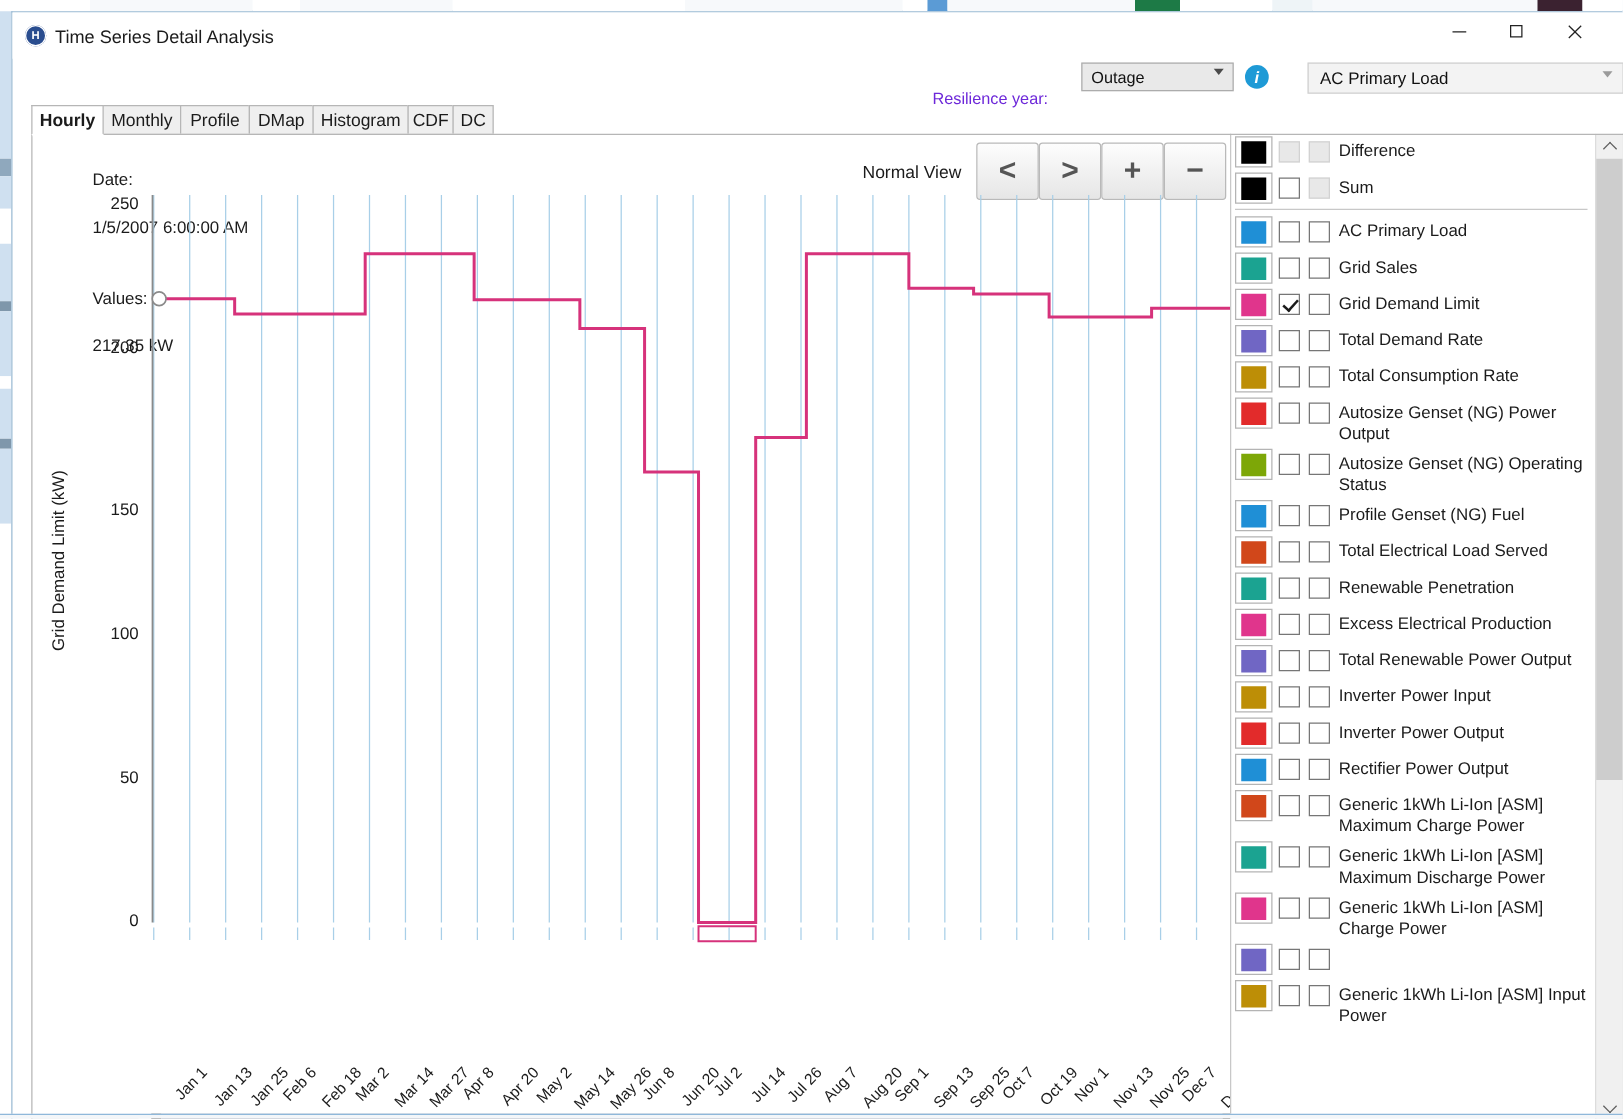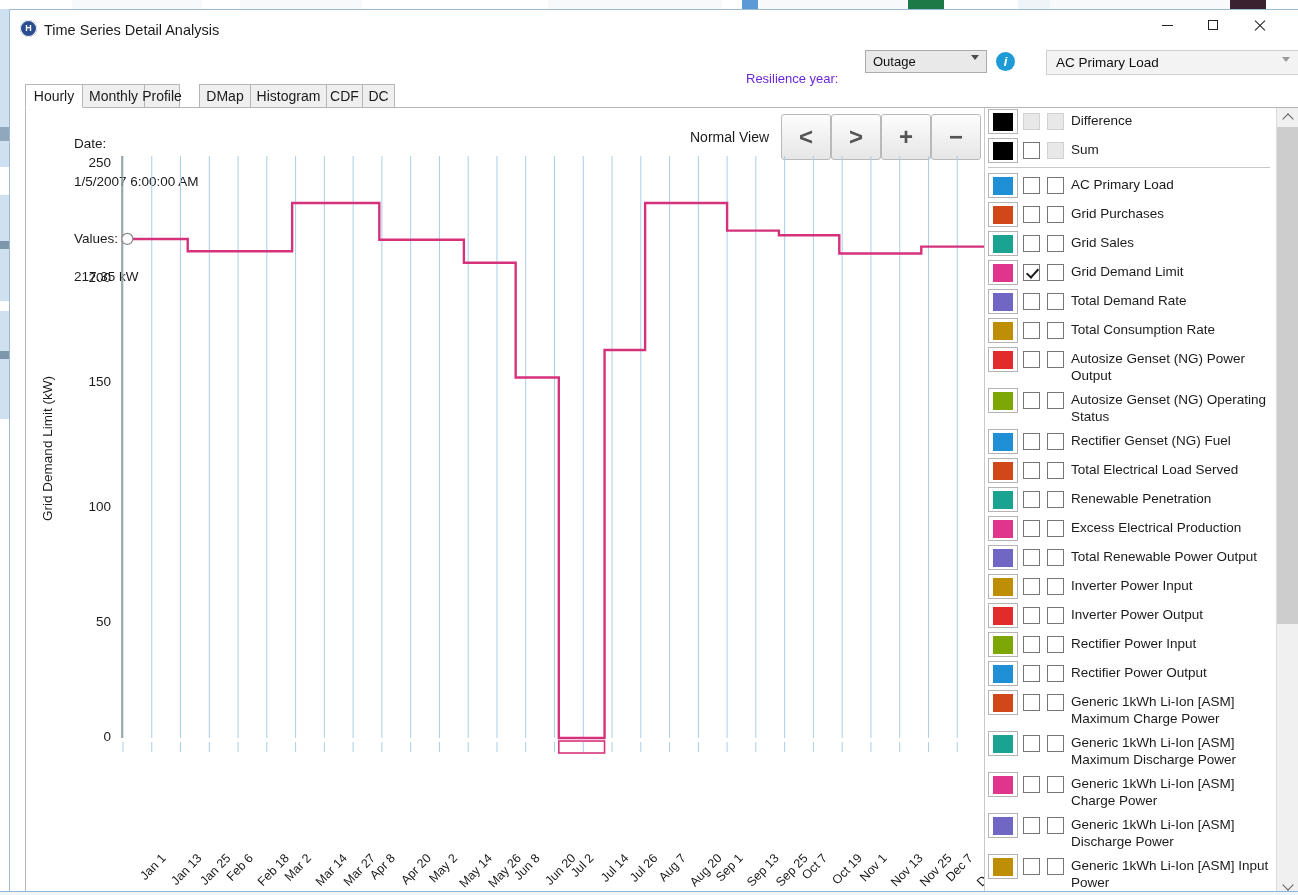--- a/index.html
+++ b/index.html
@@ -87,21 +87,21 @@
 
   
   #tabstrip { position:relative; height:24px; margin-left:15px; }
   .tab {
     position:absolute; top:0; height:24px;
     border:1px solid #b6b6b6; background:#efefef;
     font-size:14px; color:#1b1b1b;
     display:flex; align-items:center; justify-content:center;
     padding:0 9px; cursor:default;
   }
-  .tab.active { background:#ffffff; border-bottom-color:#ffffff; z-index:3; }
+  .tab.active { background:#ffffff; border-bottom-color:#ffffff; z-index:3;font-weight:bold; }
 
   
   #content-frame {
     position:absolute; left:15px; top:97px; width:1274px; height:789px;
     border:1px solid #b6b6b6; border-top:none; background:#ffffff;
   }
 
   
   #readout { position:absolute; left:18px; top:8px; font-size:13.5px; color:#1b1b1b; line-height:19px; }
   #readout .kv { white-space:pre; }
@@ -265,21 +265,21 @@
     </div>
   </div>
 
   <div id="tabstrip">
       <div class="tab active" style="left: 0px; width: 58px;">
         <span>Hourly</span>
       </div>
       <div class="tab" style="left: 57px; width: 63px;">
         <span>Monthly</span>
       </div>
-      <div class="tab" style="left: 119px; width: 36px;">
+      <div class="tab" style="left: 119px; width: 56px;">
         <span>Profile</span>
       </div>
       <div class="tab" style="left: 174px; width: 52px; align-items: center;">
         <span>DMap</span>
       </div>
       <div class="tab" style="left: 225px; width: 77px;">
         <span>Histogram</span>
       </div>
       <div class="tab" style="left: 301px; width: 37px;">
         <span>CDF</span>
@@ -310,21 +310,21 @@
     <div class="nav-btn" id="nav-prev">&lt;</div>
     <div class="nav-btn" id="nav-next">&gt;</div>
     <div class="nav-btn" id="nav-plus">+</div>
     <div class="nav-btn" id="nav-minus">−</div>
 
     <div id="plot-area">
       <div id="ylabel">Grid Demand Limit (kW)</div>
       <div id="yticks">
           <div class="ytick" style="left: 45px; top: 4px;">250</div>
           <div class="ytick" style="left: 45px; top: 118.8px;">200</div>
-          <div class="ytick" style="left: 45px; top: 223px;">150</div>
+          <div class="ytick" style="left: 45px; top: 249px;">150</div>
           <div class="ytick" style="left: 45px; top: 348.4px;">100</div>
           <div class="ytick" style="left: 45px; top: 463.2px;">50</div>
           <div class="ytick" style="left: 45px; top: 578px;">0</div>
         </div>
       <svg id="plot-svg" width="960" height="700">
           <line x1="97" x2="97" y1="5" y2="587" stroke="#a8cfe8" stroke-width="1"></line>
           <line x1="125.76666666666667" x2="125.76666666666667" y1="5" y2="587" stroke="#a8cfe8" stroke-width="1"></line>
           <line x1="154.53333333333333" x2="154.53333333333333" y1="5" y2="587" stroke="#a8cfe8" stroke-width="1"></line>
           <line x1="183.3" x2="183.3" y1="5" y2="587" stroke="#a8cfe8" stroke-width="1"></line>
           <line x1="212.06666666666666" x2="212.06666666666666" y1="5" y2="587" stroke="#a8cfe8" stroke-width="1"></line>
@@ -454,177 +454,160 @@
           <div class="legend-row">
             <div class="sw-box">
               <div class="sw-color" style="background: rgb(31, 143, 214);"></div>
             </div>
             <div class="cbx"></div>
             <div class="cbx"></div>
             <div class="leg-label">AC Primary Load</div>
           </div>
           <div class="legend-row">
             <div class="sw-box">
+              <div class="sw-color" style="background: rgb(27, 163, 145);"></div>
+            </div>
+            <div class="cbx"></div>
+            <div class="cbx"></div>
+            <div class="leg-label">Grid Sales</div>
+          </div>
+          <div class="legend-row">
+            <div class="sw-box">
+              <div class="sw-color" style="background: rgb(224, 53, 140);"></div>
+            </div>
+            <div class="cbx checked"></div>
+            <div class="cbx"></div>
+            <div class="leg-label">Grid Demand Limit</div>
+          </div>
+          <div class="legend-row">
+            <div class="sw-box">
+              <div class="sw-color" style="background: rgb(112, 102, 196);"></div>
+            </div>
+            <div class="cbx"></div>
+            <div class="cbx"></div>
+            <div class="leg-label">Total Demand Rate</div>
+          </div>
+          <div class="legend-row">
+            <div class="sw-box">
+              <div class="sw-color" style="background: rgb(189, 142, 6);"></div>
+            </div>
+            <div class="cbx"></div>
+            <div class="cbx"></div>
+            <div class="leg-label">Total Consumption Rate</div>
+          </div>
+          <div class="legend-row">
+            <div class="sw-box">
+              <div class="sw-color" style="background: rgb(226, 43, 43);"></div>
+            </div>
+            <div class="cbx"></div>
+            <div class="cbx"></div>
+            <div class="leg-label">Autosize Genset (NG) Power Output</div>
+          </div>
+          <div class="legend-row">
+            <div class="sw-box">
+              <div class="sw-color" style="background: rgb(125, 167, 7);"></div>
+            </div>
+            <div class="cbx"></div>
+            <div class="cbx"></div>
+            <div class="leg-label">Autosize Genset (NG) Operating Status</div>
+          </div>
+          <div class="legend-row">
+            <div class="sw-box">
+              <div class="sw-color" style="background: rgb(31, 143, 214);"></div>
+            </div>
+            <div class="cbx"></div>
+            <div class="cbx"></div>
+            <div class="leg-label">Profile Genset (NG) Fuel</div>
+          </div>
+          <div class="legend-row">
+            <div class="sw-box">
               <div class="sw-color" style="background: rgb(209, 71, 26);"></div>
             </div>
             <div class="cbx"></div>
             <div class="cbx"></div>
-            <div class="leg-label">Grid Purchases</div>
+            <div class="leg-label">Total Electrical Load Served</div>
           </div>
           <div class="legend-row">
             <div class="sw-box">
               <div class="sw-color" style="background: rgb(27, 163, 145);"></div>
             </div>
             <div class="cbx"></div>
             <div class="cbx"></div>
-            <div class="leg-label">Grid Sales</div>
+            <div class="leg-label">Renewable Penetration</div>
           </div>
           <div class="legend-row">
             <div class="sw-box">
               <div class="sw-color" style="background: rgb(224, 53, 140);"></div>
             </div>
-            <div class="cbx checked"></div>
-            <div class="cbx"></div>
-            <div class="leg-label">Grid Demand Limit</div>
+            <div class="cbx"></div>
+            <div class="cbx"></div>
+            <div class="leg-label">Excess Electrical Production</div>
           </div>
           <div class="legend-row">
             <div class="sw-box">
               <div class="sw-color" style="background: rgb(112, 102, 196);"></div>
             </div>
             <div class="cbx"></div>
             <div class="cbx"></div>
-            <div class="leg-label">Total Demand Rate</div>
+            <div class="leg-label">Total Renewable Power Output</div>
           </div>
           <div class="legend-row">
             <div class="sw-box">
               <div class="sw-color" style="background: rgb(189, 142, 6);"></div>
             </div>
             <div class="cbx"></div>
             <div class="cbx"></div>
-            <div class="leg-label">Total Consumption Rate</div>
+            <div class="leg-label">Inverter Power Input</div>
           </div>
           <div class="legend-row">
             <div class="sw-box">
               <div class="sw-color" style="background: rgb(226, 43, 43);"></div>
             </div>
             <div class="cbx"></div>
             <div class="cbx"></div>
-            <div class="leg-label">Autosize Genset (NG) Power Output</div>
-          </div>
-          <div class="legend-row">
-            <div class="sw-box">
-              <div class="sw-color" style="background: rgb(125, 167, 7);"></div>
-            </div>
-            <div class="cbx"></div>
-            <div class="cbx"></div>
-            <div class="leg-label">Autosize Genset (NG) Operating Status</div>
+            <div class="leg-label">Inverter Power Output</div>
           </div>
           <div class="legend-row">
             <div class="sw-box">
               <div class="sw-color" style="background: rgb(31, 143, 214);"></div>
             </div>
             <div class="cbx"></div>
             <div class="cbx"></div>
-            <div class="leg-label">Rectifier Genset (NG) Fuel</div>
+            <div class="leg-label">Rectifier Power Output</div>
           </div>
           <div class="legend-row">
             <div class="sw-box">
               <div class="sw-color" style="background: rgb(209, 71, 26);"></div>
             </div>
             <div class="cbx"></div>
             <div class="cbx"></div>
-            <div class="leg-label">Total Electrical Load Served</div>
+            <div class="leg-label">Generic 1kWh Li-Ion [ASM] Maximum Charge Power</div>
           </div>
           <div class="legend-row">
             <div class="sw-box">
               <div class="sw-color" style="background: rgb(27, 163, 145);"></div>
             </div>
             <div class="cbx"></div>
             <div class="cbx"></div>
-            <div class="leg-label">Renewable Penetration</div>
+            <div class="leg-label">Generic 1kWh Li-Ion [ASM] Maximum Discharge Power</div>
           </div>
           <div class="legend-row">
             <div class="sw-box">
               <div class="sw-color" style="background: rgb(224, 53, 140);"></div>
             </div>
             <div class="cbx"></div>
             <div class="cbx"></div>
-            <div class="leg-label">Excess Electrical Production</div>
+            <div class="leg-label">Generic 1kWh Li-Ion [ASM] Charge Power</div>
           </div>
           <div class="legend-row">
             <div class="sw-box">
               <div class="sw-color" style="background: rgb(112, 102, 196);"></div>
             </div>
             <div class="cbx"></div>
             <div class="cbx"></div>
-            <div class="leg-label">Total Renewable Power Output</div>
-          </div>
-          <div class="legend-row">
-            <div class="sw-box">
-              <div class="sw-color" style="background: rgb(189, 142, 6);"></div>
-            </div>
-            <div class="cbx"></div>
-            <div class="cbx"></div>
-            <div class="leg-label">Inverter Power Input</div>
-          </div>
-          <div class="legend-row">
-            <div class="sw-box">
-              <div class="sw-color" style="background: rgb(226, 43, 43);"></div>
-            </div>
-            <div class="cbx"></div>
-            <div class="cbx"></div>
-            <div class="leg-label">Inverter Power Output</div>
-          </div>
-          <div class="legend-row">
-            <div class="sw-box">
-              <div class="sw-color" style="background: rgb(125, 167, 7);"></div>
-            </div>
-            <div class="cbx"></div>
-            <div class="cbx"></div>
-            <div class="leg-label">Rectifier Power Input</div>
-          </div>
-          <div class="legend-row">
-            <div class="sw-box">
-              <div class="sw-color" style="background: rgb(31, 143, 214);"></div>
-            </div>
-            <div class="cbx"></div>
-            <div class="cbx"></div>
-            <div class="leg-label">Rectifier Power Output</div>
-          </div>
-          <div class="legend-row">
-            <div class="sw-box">
-              <div class="sw-color" style="background: rgb(209, 71, 26);"></div>
-            </div>
-            <div class="cbx"></div>
-            <div class="cbx"></div>
-            <div class="leg-label">Generic 1kWh Li-Ion [ASM] Maximum Charge Power</div>
-          </div>
-          <div class="legend-row">
-            <div class="sw-box">
-              <div class="sw-color" style="background: rgb(27, 163, 145);"></div>
-            </div>
-            <div class="cbx"></div>
-            <div class="cbx"></div>
-            <div class="leg-label">Generic 1kWh Li-Ion [ASM] Maximum Discharge Power</div>
-          </div>
-          <div class="legend-row">
-            <div class="sw-box">
-              <div class="sw-color" style="background: rgb(224, 53, 140);"></div>
-            </div>
-            <div class="cbx"></div>
-            <div class="cbx"></div>
-            <div class="leg-label">Generic 1kWh Li-Ion [ASM] Charge Power</div>
-          </div>
-          <div class="legend-row">
-            <div class="sw-box">
-              <div class="sw-color" style="background: rgb(112, 102, 196);"></div>
-            </div>
-            <div class="cbx"></div>
-            <div class="cbx"></div>
-            <div class="leg-label">Generic 1kWh Li-Ion [ASM] Discharge Power</div>
           </div>
           <div class="legend-row">
             <div class="sw-box">
               <div class="sw-color" style="background: rgb(189, 142, 6);"></div>
             </div>
             <div class="cbx"></div>
             <div class="cbx"></div>
             <div class="leg-label">Generic 1kWh Li-Ion [ASM] Input Power</div>
           </div>
           <div class="legend-row"></div>

